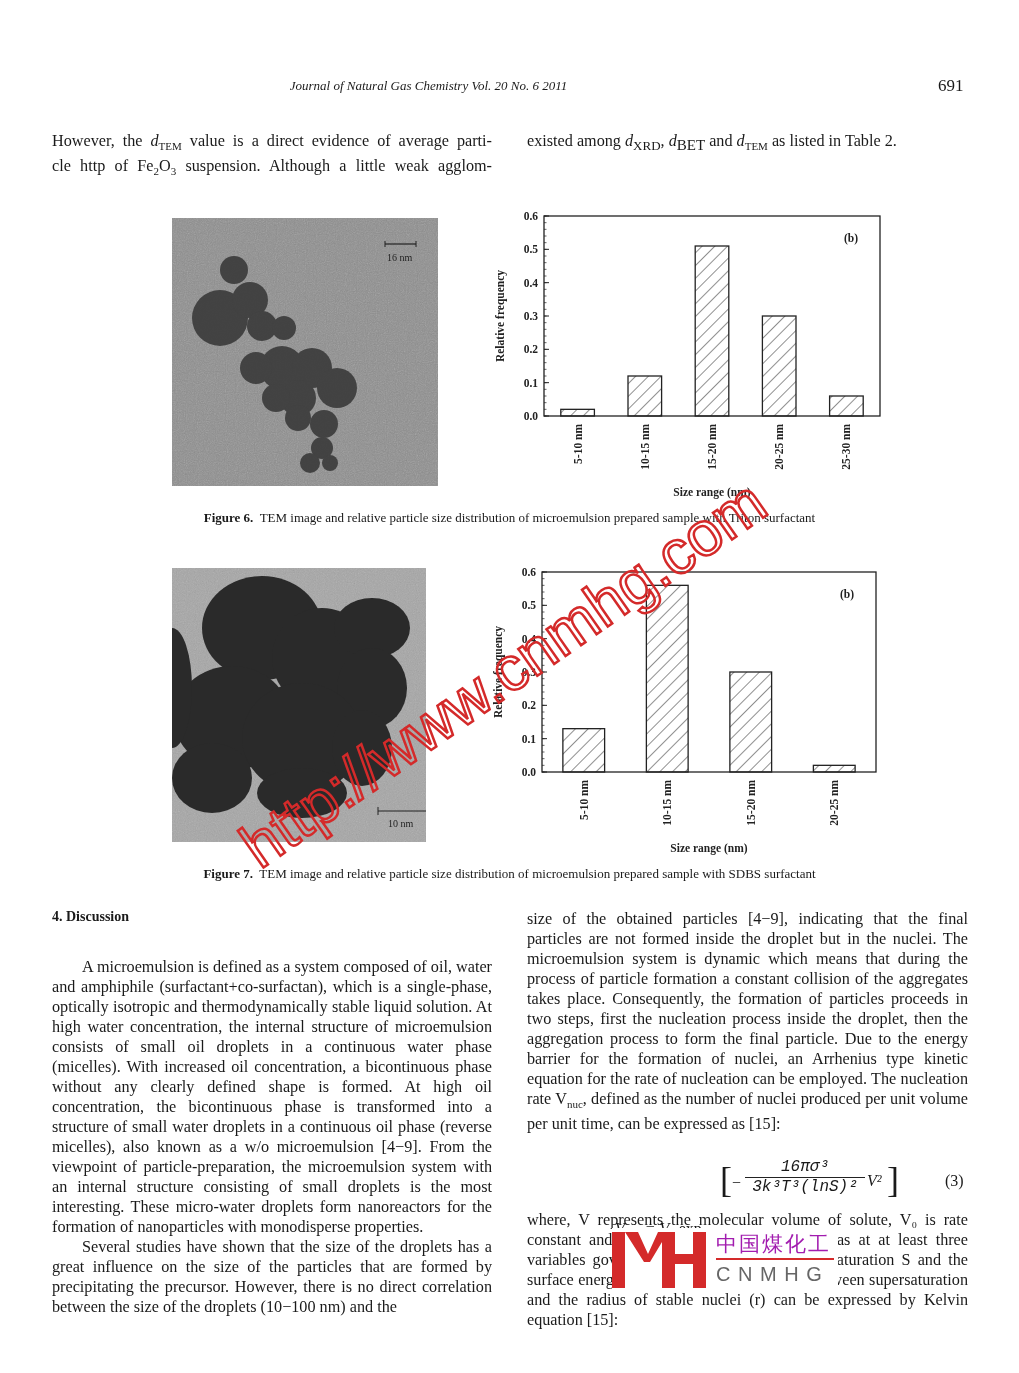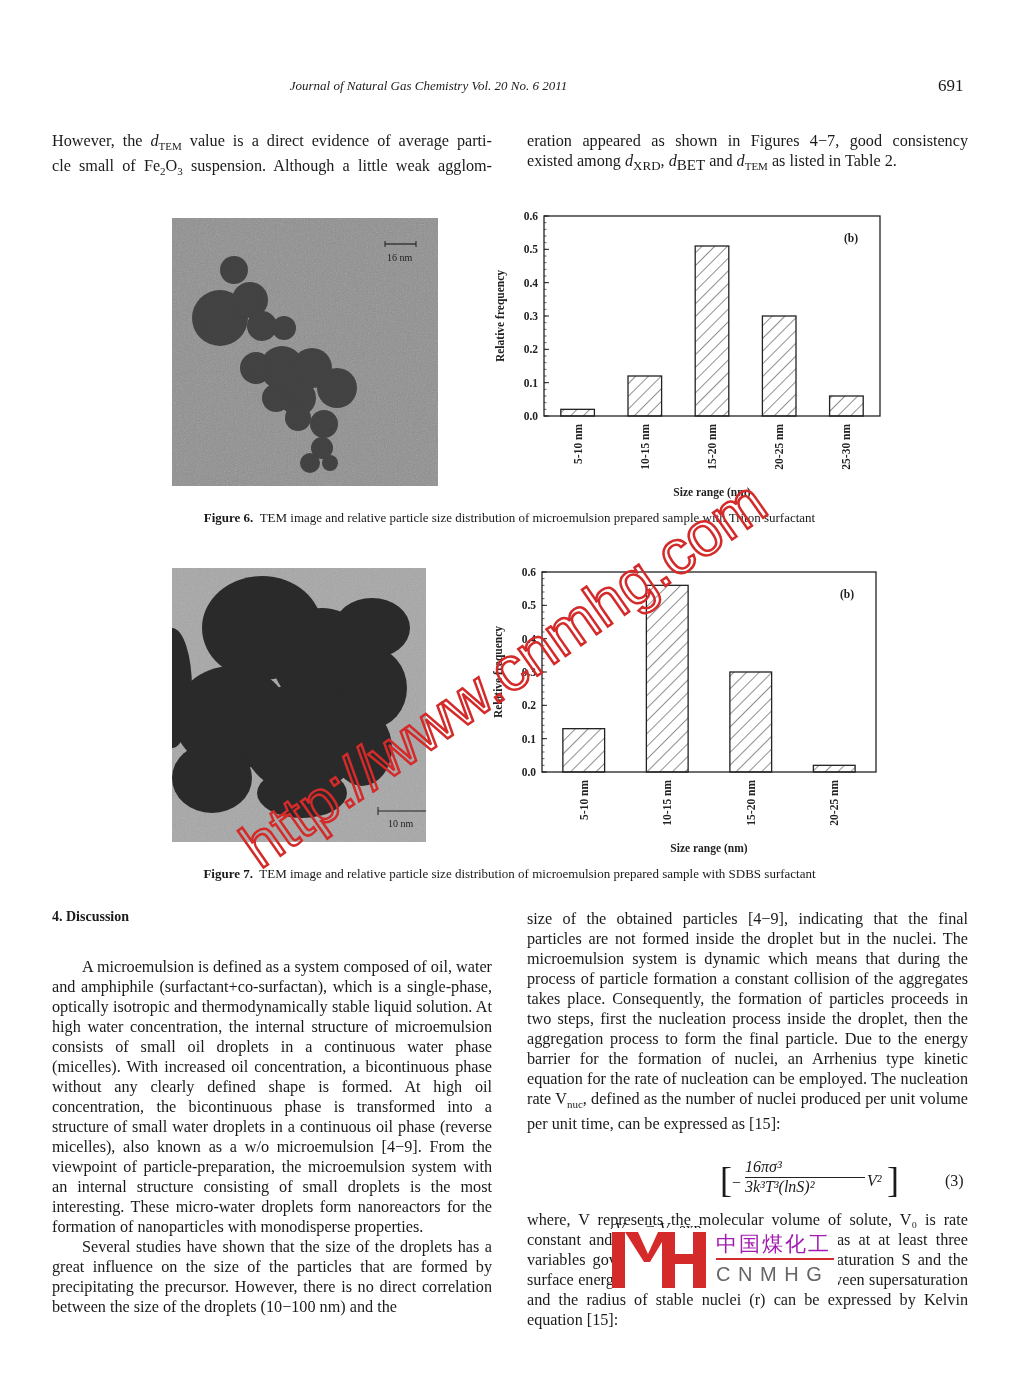--- a/index.html
+++ b/index.html
@@ -27,25 +27,24 @@
 <body>
 
 <div class="abs running-head">Journal of Natural Gas Chemistry Vol. 20 No. 6  2011</div>
 <div class="abs page-num">691</div>
 
 <div class="abs col left-col" style="top:131px;">
   <div style="text-align:justify;text-align-last:justify;">
     <span>However, the </span><i>d</i><sub style="font-size:11px">TEM</sub><span> value is a direct evidence of average parti-</span>
   </div>
   <div style="text-align:justify;text-align-last:justify;">
-    <span>cle small of Fe</span><sub style="font-size:11px">2</sub><span>O</span><sub style="font-size:11px">3</sub><span> suspension. Although a little weak agglom-</span>
+    <span>cle http of Fe</span><sub style="font-size:11px">2</sub><span>O</span><sub style="font-size:11px">3</sub><span> suspension. Although a little weak agglom-</span>
   </div>
 </div>
 <div class="abs col right-col" style="top:131px;">
-  <div style="text-align:justify;text-align-last:justify;">eration appeared as shown in Figures 4−7, good consistency</div>
   <div>
     <span>existed among </span><i>d</i><sub style="font-size:13px">XRD</sub><span>, </span><i>d</i><sub style="font-size:15px">BET</sub><span> and </span><i>d</i><sub style="font-size:11px">TEM</sub><span> as listed in Table 2.</span>
   </div>
 </div>
 
 <div class="abs tem" style="left:172px;top:218px;width:266px;height:268px;background:#8d8d8d;">
   <svg width="266" height="268" viewBox="0 0 266 268">
     <defs>
       <filter id="noise1">
           <feTurbulence type="fractalNoise" baseFrequency="0.9" numOctaves="2" seed="3"></feTurbulence>
@@ -269,21 +268,21 @@
   <p><span>size of the obtained particles [4−9], indicating that the final particles are not formed inside the droplet but in the nuclei. The microemulsion system is dynamic which means that during the process of particle formation a constant collision of the aggregates takes place.  Consequently, the formation of particles proceeds in two steps, first the nucleation process inside the droplet, then the aggregation process to form the final particle. Due to the energy barrier for the formation of nuclei, an Arrhenius type kinetic equation for the rate of nucleation can be employed.  The nucleation rate V</span><sub style="font-size:11px">nuc</sub><span>, defined as the number of nuclei produced per unit volume per unit time, can be expressed as [15]:</span></p>
 </div>
 
 <div class="abs eq">
   <div class="abs" style="left:88px;top:14px;white-space:nowrap;margin-top:48px;">
     <i>V</i><sub style="font-size:11px">nuc</sub><i> = V</i><sub style="font-size:11px">0</sub>
     <span>exp</span>
   </div>
   <div class="abs" style="left:193px;top:0px;font-size:36px;line-height:44px;font-weight:200;">[</div>
   <div class="abs" style="left:205px;top:16px;">−</div>
-  <div class="abs" style="left:218px;top:0px;width:120px;text-align:left;">
+  <div class="abs" style="left:218px;top:0px;width:120px;text-align:center;font-family:Liberation Mono, monospace;">
     <div style="font-style:italic;border-bottom:1px solid #222;padding-bottom:1px;">16πσ³</div>
     <div style="font-style:italic;">3k³T³(lnS)²</div>
   </div>
   <div class="abs" style="left:340px;top:14px;font-style:italic;">V²</div>
   <div class="abs" style="left:360px;top:0px;font-size:36px;line-height:44px;font-weight:200;">]</div>
   <div class="abs" style="left:418px;top:14px;">(3)</div>
 </div>
 
 <div class="abs col right-col" style="top:1210px;">
   <p>where, V represents the molecular volume of solute, V₀ is rate constant and          between solute and solution phas                      at at least three variables govern                          perature T, degree of supersaturation S and the surface energy σ. Additionally, the relation between supersaturation and the radius of stable nuclei (r) can be expressed by Kelvin equation [15]:</p>

